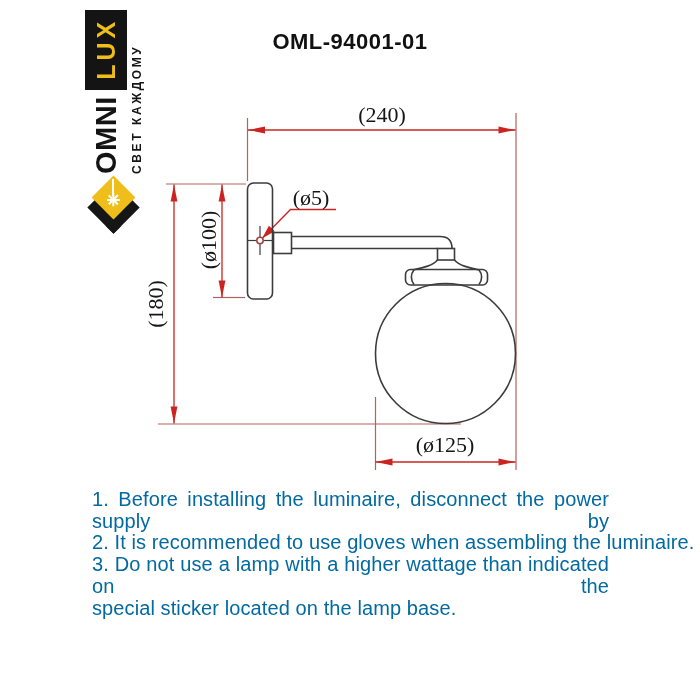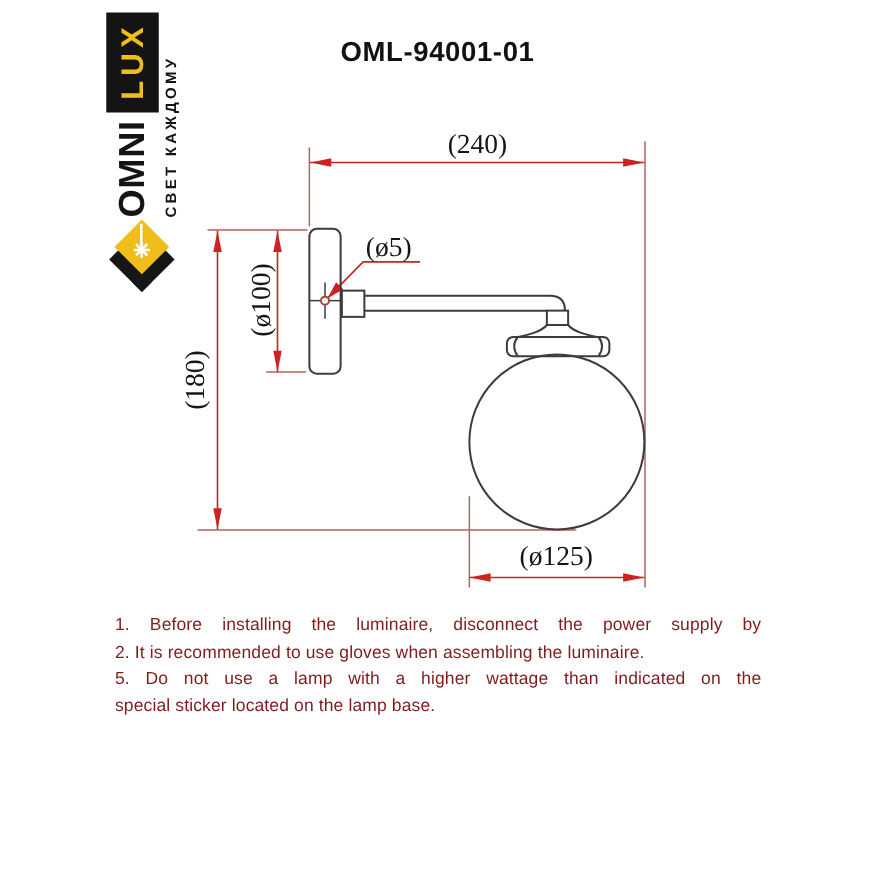--- a/index.html
+++ b/index.html
@@ -37,21 +37,21 @@
   
   .title{position:absolute;left:140px;top:29px;width:420px;text-align:center;
          font-weight:bold;font-size:22px;letter-spacing:0.5px;color:#111;}
 
   
   .drawing{position:absolute;left:0;top:0;width:700px;height:700px;}
   .drawing text{font-family:"Liberation Serif",serif;font-size:22px;fill:#161616;}
 
   
   .instructions{position:absolute;left:92px;top:489px;width:517px;
-                font-size:14px;line-height:21.7px;letter-spacing:0.1px;color:#7f1d1d;}
+                font-size:20px;line-height:21.7px;letter-spacing:0.1px;color:#0369a1;}
   .iline{white-space:nowrap;}
   .iline.just{white-space:normal;text-align:justify;text-align-last:justify;}
 </style>
 </head>
 <body>
 
 <div id="page">
 
   <div class="logo">
     <div class="logo-strip">
@@ -128,17 +128,17 @@
     <text x="382" y="122" text-anchor="middle">(240)</text>
     <text x="311" y="205" text-anchor="middle">(ø5)</text>
     <text transform="translate(216 240) rotate(-90)" text-anchor="middle">(ø100)</text>
     <text transform="translate(163 304) rotate(-90)" text-anchor="middle">(180)</text>
     <text x="445" y="452" text-anchor="middle">(ø125)</text>
   </svg>
 
   <div class="instructions">
     <div class="iline just">1. Before installing the luminaire, disconnect the power supply by</div>
     <div class="iline">2. It is recommended to use gloves when assembling the luminaire.</div>
-    <div class="iline just">5. Do not use a lamp with a higher wattage than indicated on the</div>
+    <div class="iline just">3. Do not use a lamp with a higher wattage than indicated on the</div>
     <div class="iline">special sticker located on the lamp base.</div>
   </div>
 
 </div>
 
 </body></html>

